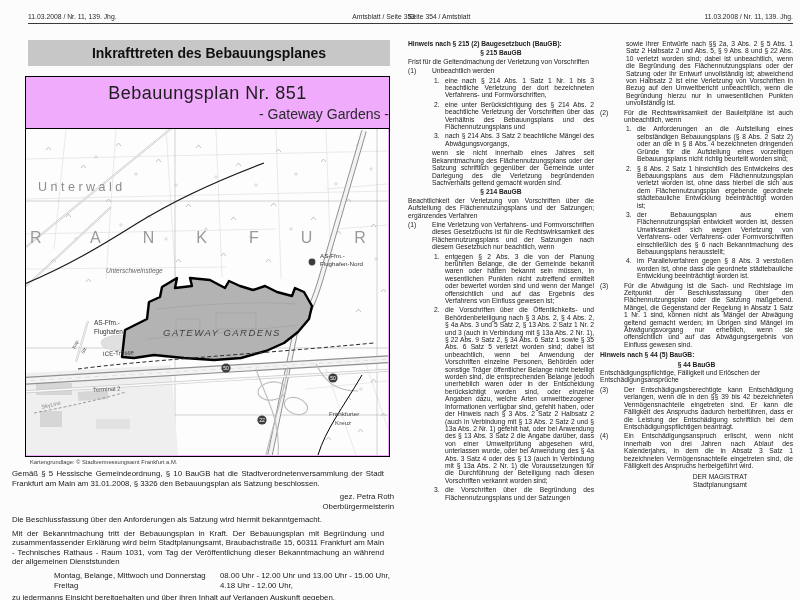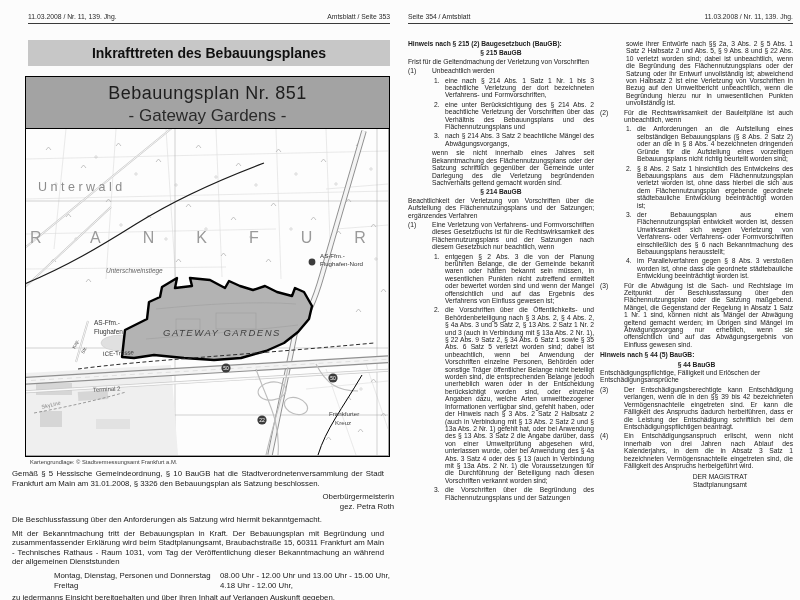--- a/index.html
+++ b/index.html
@@ -3,35 +3,35 @@
 <meta charset="utf-8">
 <style>
   html,body{margin:0;padding:0;}
   body{
     width:800px;height:600px;position:relative;overflow:hidden;
     background:#fcfcfc;color:#1c1c1c;
     font-family:"Liberation Sans","DejaVu Sans",sans-serif;
     -webkit-font-smoothing:antialiased;
   }
   .page{position:absolute;top:0;height:600px;}
-  #page-left{left:0;width:400px;}
+  #page-left{left:0;width:400px;padding-left:25px;}
   #page-right{left:400px;width:400px;}
 
   .hdr{position:absolute;top:13px;font-size:6.8px;color:#2a2a2a;white-space:nowrap;}
   .hdr-rule{position:absolute;top:23px;border-top:1px solid #3a3a3a;height:0;}
 
   
   .title-bar{position:absolute;left:28px;top:40px;width:362px;height:26px;
     background:#c7c7c7;text-align:center;line-height:26px;
     font-size:14px;font-weight:bold;color:#101010;}
   .figure{position:absolute;left:25px;top:76px;width:365px;height:381px;
-    border:1.5px solid #000;box-sizing:border-box;background:#a3a3a3;}
+    border:1.5px solid #000;box-sizing:border-box;background:#f0abfc;}
   .fig-title{height:51px;border-bottom:1px solid #000;text-align:center;}
   .fig-title .t1{font-size:18px;color:#1d1d1d;padding-top:6px;letter-spacing:.5px;}
-  .fig-title .t2{font-size:17px;color:#2a2a2a;padding-top:2px;}
+  .fig-title .t2{font-size:14px;color:#2a2a2a;padding-top:2px;text-align:right;}
   .map-caption{position:absolute;left:30px;top:459px;font-size:5.8px;color:#3c3c3c;}
 
   .ltext{position:absolute;left:12px;top:469px;width:384px;font-size:7.8px;line-height:9.6px;color:#202020;}
   .ltext p{margin:0 12px 4px 0;text-align:justify;}
   .sig-left{text-align:right;margin:0 2px 4px 0;line-height:9.4px;}
   .hours{margin:1px 0 3px 42px;display:grid;grid-template-columns:162px 1fr;column-gap:4px;}
 
   
   .col{position:absolute;top:40px;font-size:6.7px;line-height:7.4px;color:#202020;}
   #col1{left:8px;width:186px;}
@@ -234,27 +234,27 @@
         <text x="309" y="296" font-size="6.2" fill="#444">Kreuz</text>
       </g>
     </svg>
   </div>
 
   <div class="map-caption">Kartengrundlage: © Stadtvermessungsamt Frankfurt a.M.</div>
 
   <div class="ltext">
     <p>Gemäß § 5 Hessische Gemeindeordnung, § 10 BauGB hat die Stadtverordnetenversammlung der Stadt Frankfurt am Main am 31.01.2008, § 3326 den Bebauungsplan als Satzung beschlossen.</p>
     <div class="sig-left">
+      <div>gez. Petra Roth</div>
       <div>Oberbürgermeisterin</div>
-      <div>gez. Petra Roth</div>
     </div>
     <p>Die Beschlussfassung über den Anforderungen als Satzung wird hiermit bekanntgemacht.</p>
     <p>Mit der Bekanntmachung tritt der Bebauungsplan in Kraft. Der Bebauungsplan mit Begründung und zusammenfassender Erklärung wird beim Stadtplanungsamt, Braubachstraße 15, 60311 Frankfurt am Main - Technisches Rathaus - Raum 1031, vom Tag der Veröffentlichung dieser Bekanntmachung an während der allgemeinen Dienststunden</p>
     <div class="hours">
-      <div>Montag, Dienstag, Personen und Donnerstag</div>
+      <div>Montag, Belange, Mittwoch und Donnerstag</div>
       <div>08.00 Uhr - 12.00 Uhr und 13.00 Uhr - 15.00 Uhr,</div>
       <div>Freitag</div>
       <div>4.18 Uhr - 12.00 Uhr,</div>
     </div>
     <p>zu jedermanns Einsicht bereitgehalten und über ihren Inhalt auf Verlangen Auskunft gegeben.</p>
   </div>
 </div>
 
 <div class="page" id="page-right">
   <div class="hdr" style="left:8px;">Seite 354 / Amtsblatt</div>

